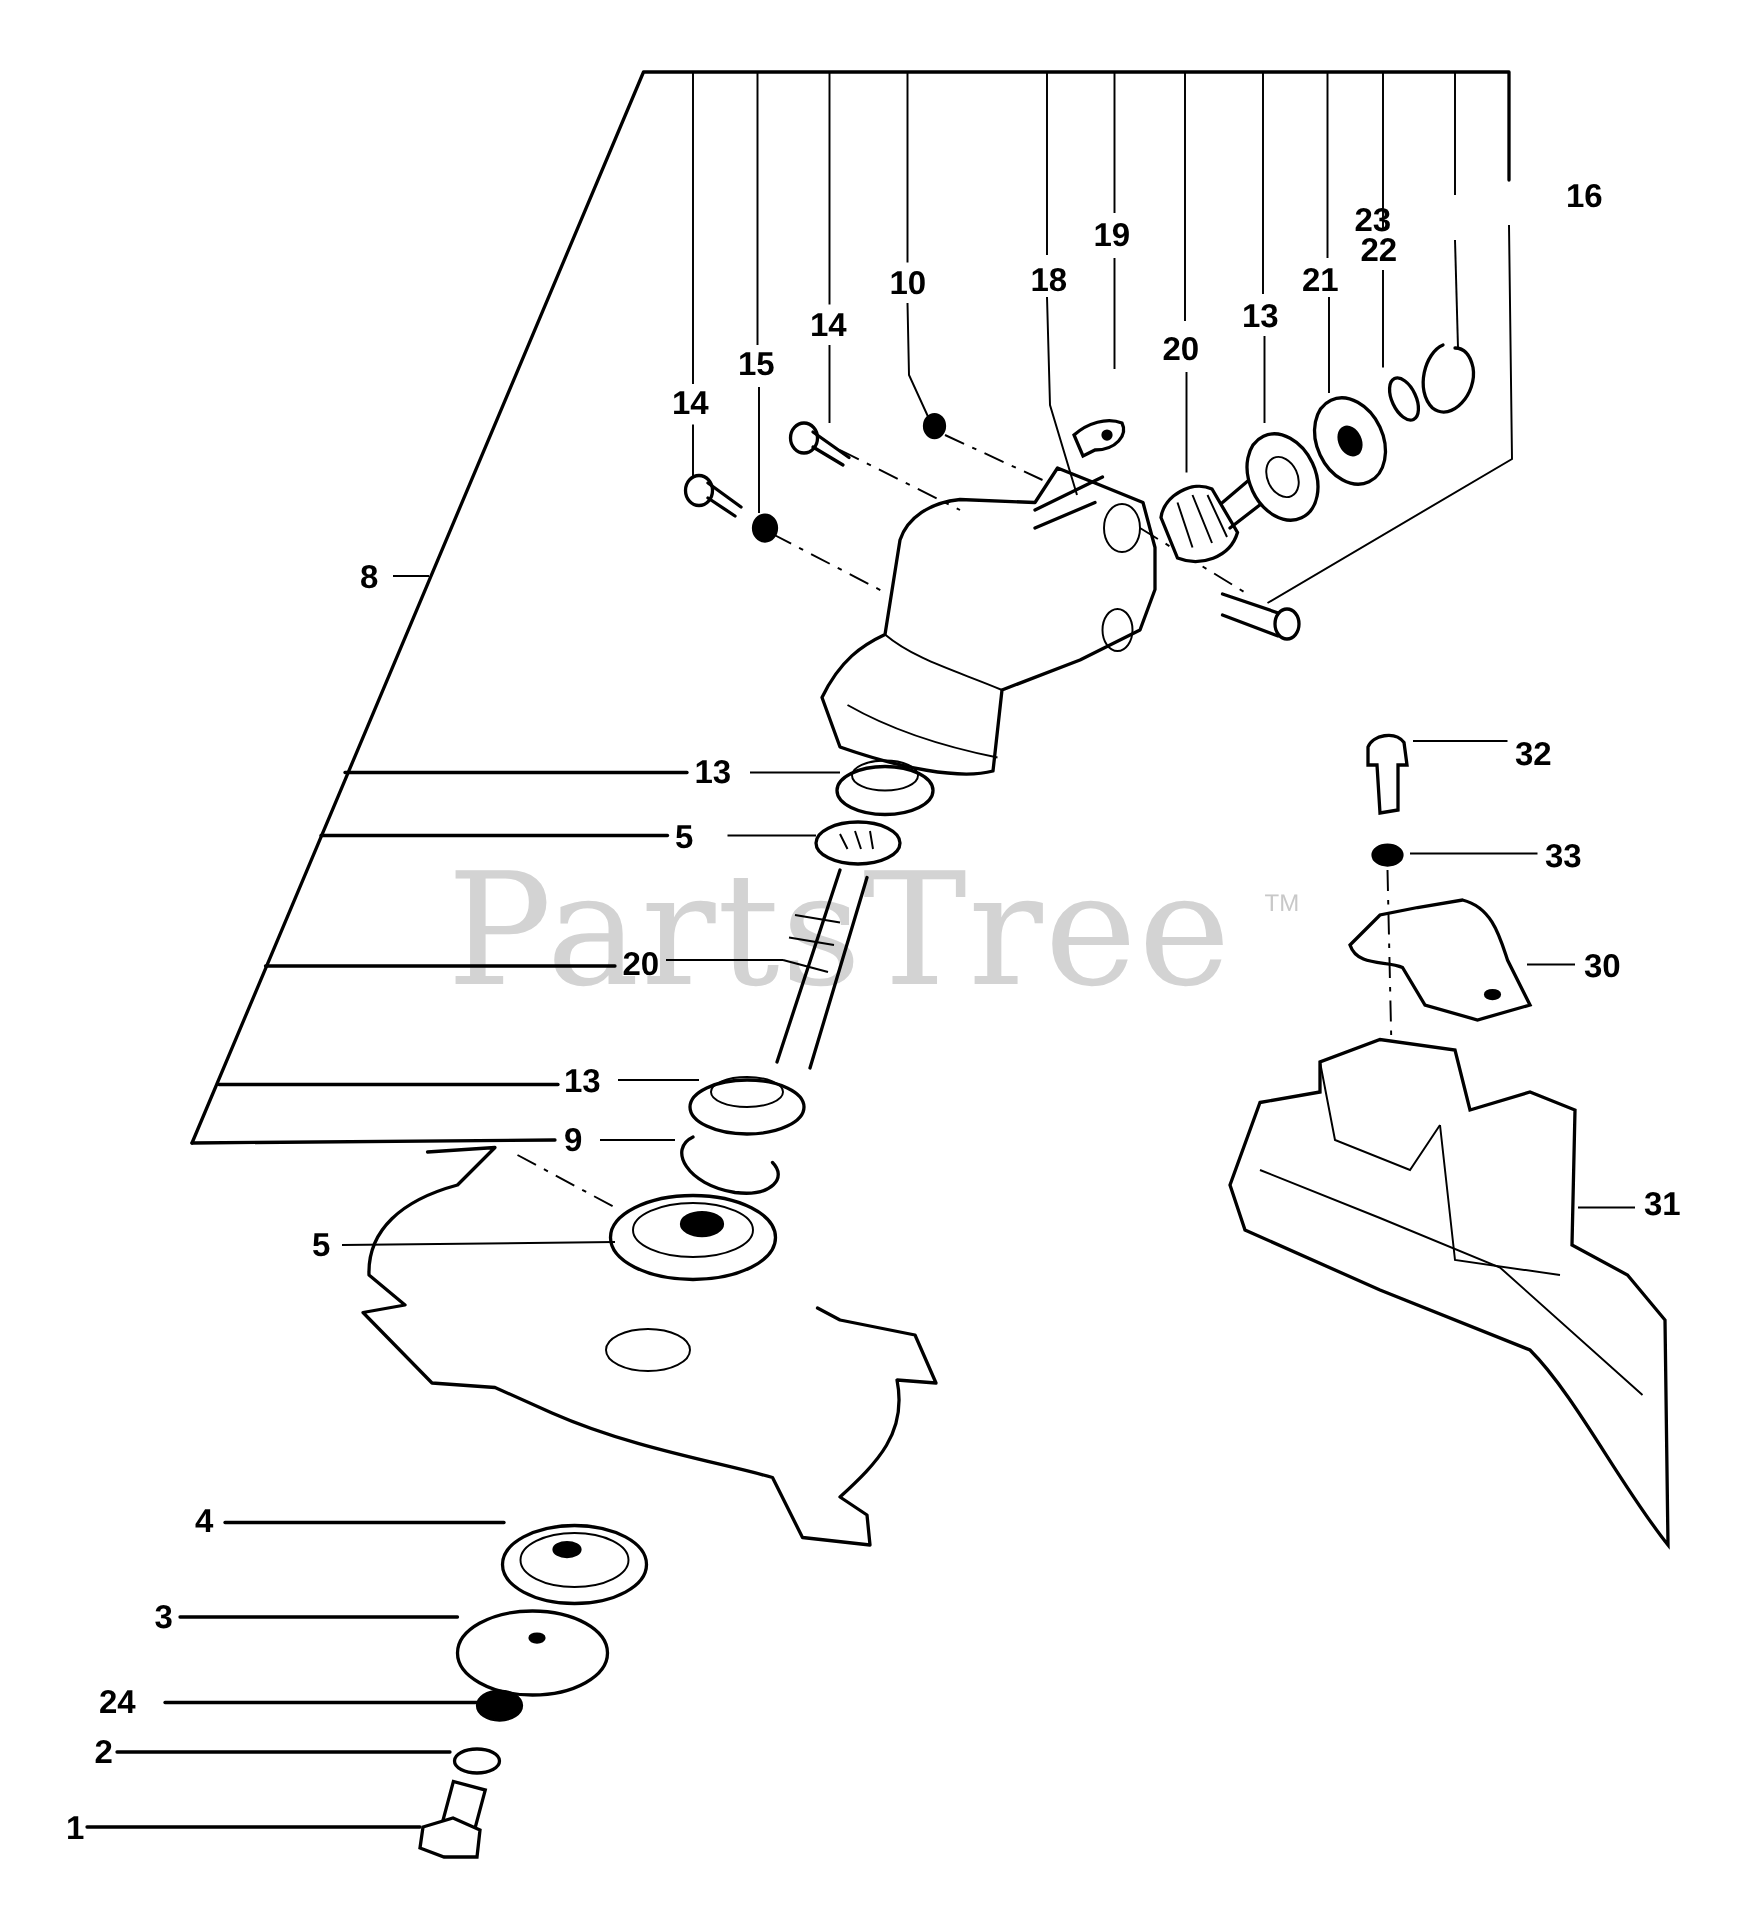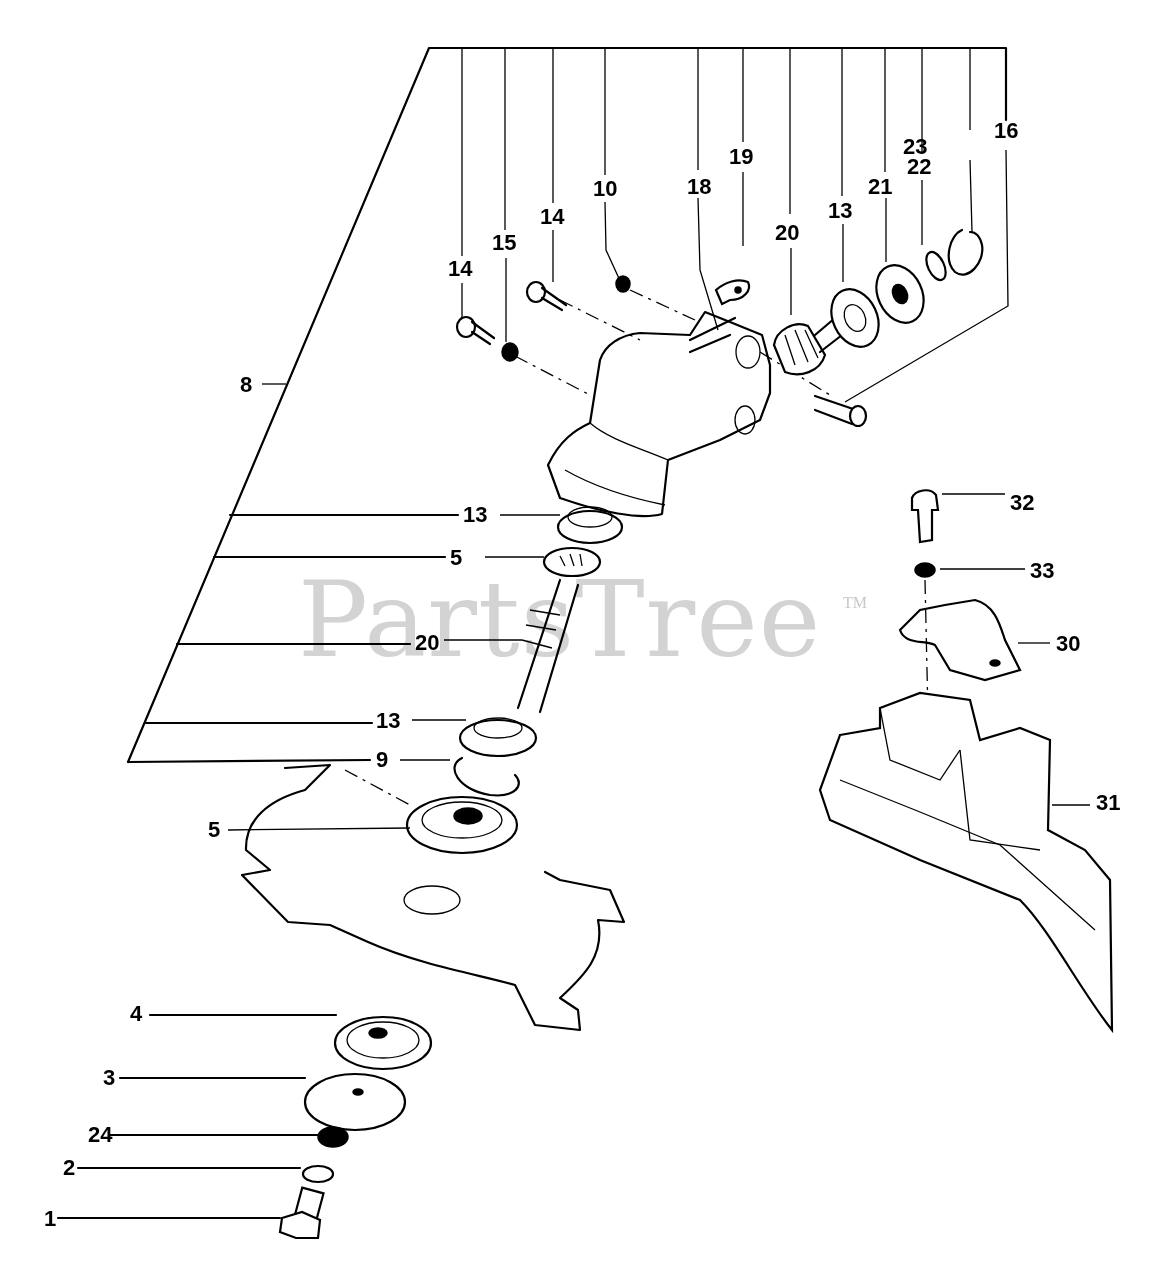--- a/index.html
+++ b/index.html
@@ -2,21 +2,21 @@
 <html><head>
 <meta charset="utf-8">
 <style>
   html, body { margin: 0; padding: 0; background: #ffffff; }
   body { width: 1173px; height: 1280px; position: relative; overflow: hidden;
          font-family: "Liberation Sans", sans-serif; }
   #diagram { position: absolute; left: 0; top: 0; width: 1173px; height: 1280px; }
   .wm { position: absolute; left: 298px; top: 568px; font-family: "DejaVu Serif", serif;
         font-weight: normal; font-size: 104px; color: #d3d3d3; letter-spacing: 1px; line-height: 1; }
   .tm { position: absolute; left: 843px; top: 594px; font-size: 16px; color: #c8c8c8;
-        font-family: Liberation Serif, serif; }
+        font-family: Liberation Sans, sans-serif; }
   .lbl { position: absolute; font-family: "Liberation Sans", sans-serif; font-weight: bold;
          font-size: 22px; color: #000; line-height: 1; }
   svg .s { fill: none; stroke: #000; stroke-width: 2.2; stroke-linecap: round; stroke-linejoin: round; }
   svg .t { fill: none; stroke: #000; stroke-width: 1.3; }
   svg .d { fill: none; stroke: #000; stroke-width: 1.3; stroke-dasharray: 14 6 3 6; }
   svg .f { fill: #000; stroke: #000; stroke-width: 1.5; }
   svg .w { fill: #fff; stroke: #000; stroke-width: 2.2; }
 </style>
 </head>
 <body>
@@ -167,29 +167,29 @@
 <div class="lbl" style="left:492px;top:232px">15</div>
 <div class="lbl" style="left:540px;top:206px">14</div>
 <div class="lbl" style="left:593px;top:178px">10</div>
 <div class="lbl" style="left:687px;top:176px">18</div>
 <div class="lbl" style="left:729px;top:146px">19</div>
 <div class="lbl" style="left:775px;top:222px">20</div>
 <div class="lbl" style="left:828px;top:200px">13</div>
 <div class="lbl" style="left:868px;top:176px">21</div>
 <div class="lbl" style="left:907px;top:156px">22</div>
 <div class="lbl" style="left:903px;top:136px">23</div>
-<div class="lbl" style="left:994px;top:120px">16</div>
+<div class="lbl" style="left:1044px;top:120px">16</div>
 <div class="lbl" style="left:240px;top:374px">8</div>
 <div class="lbl" style="left:463px;top:504px">13</div>
 <div class="lbl" style="left:450px;top:547px">5</div>
 <div class="lbl" style="left:415px;top:632px">20</div>
 <div class="lbl" style="left:376px;top:710px">13</div>
 <div class="lbl" style="left:376px;top:749px">9</div>
 <div class="lbl" style="left:208px;top:819px">5</div>
 <div class="lbl" style="left:130px;top:1003px">4</div>
 <div class="lbl" style="left:103px;top:1067px">3</div>
-<div class="lbl" style="left:88px;top:1124px">24</div>
+<div class="lbl" style="left:66px;top:1124px">24</div>
 <div class="lbl" style="left:63px;top:1157px">2</div>
 <div class="lbl" style="left:44px;top:1208px">1</div>
 <div class="lbl" style="left:1010px;top:492px">32</div>
 <div class="lbl" style="left:1030px;top:560px">33</div>
 <div class="lbl" style="left:1056px;top:633px">30</div>
 <div class="lbl" style="left:1096px;top:792px">31</div>
 
 </body></html>

